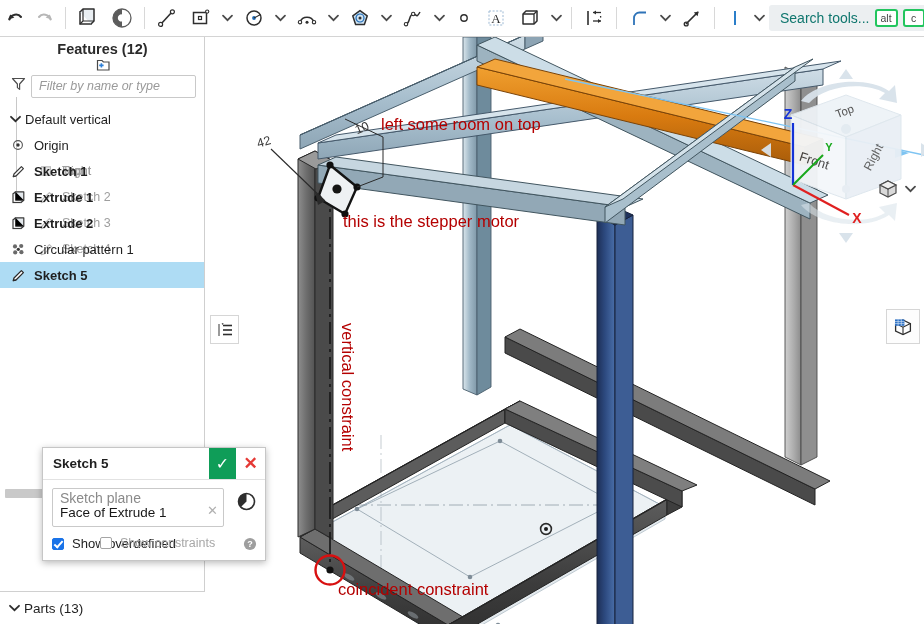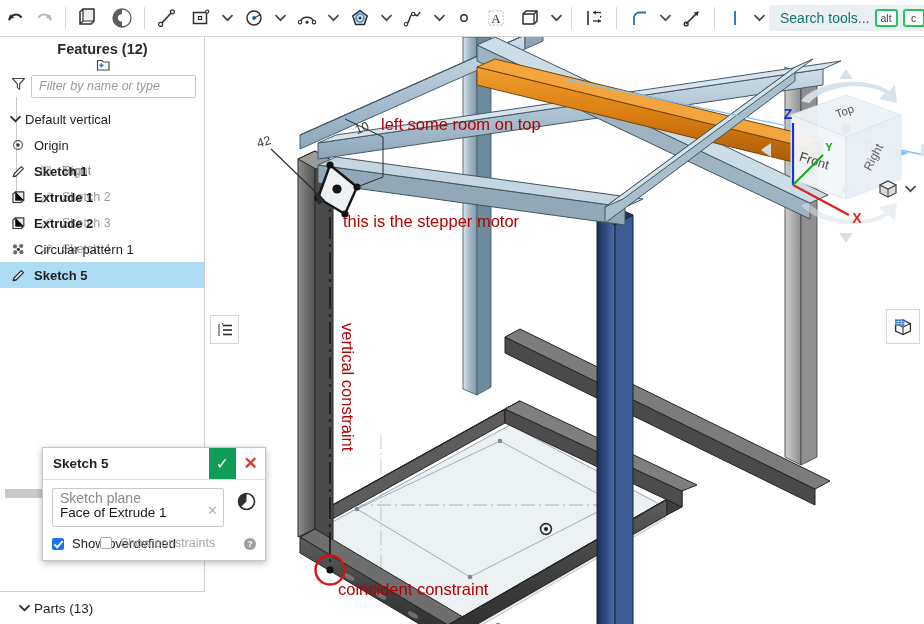--- a/index.html
+++ b/index.html
@@ -106,21 +106,21 @@
     content:"";position:absolute;left:3px;top:0px;width:3px;height:7px;
     border:solid #fff;border-width:0 2px 2px 0;transform:rotate(42deg);
   }
   .cbrow.dim{color:#a7a7a7;padding-left:48px;}
   .help-ic{position:absolute;right:8px;bottom:6px;cursor:pointer;}
 
   
   .parts-bar{
     position:absolute;left:0;top:591px;width:205px;height:33px;
     border-top:1px solid #d0d0d0;display:flex;align-items:center;
-    padding-left:17px;background:#fff;box-sizing:border-box;cursor:pointer;
+    padding-left:7px;background:#fff;box-sizing:border-box;cursor:pointer;
   }
   .parts-label{font-size:13.5px;color:#1f1f1f;}
 
   
   .viewport{
     position:absolute;left:205px;top:37px;width:719px;height:587px;
     background:#fff;overflow:hidden;
   }
   .vp-svg{position:absolute;left:0;top:0;}
 

